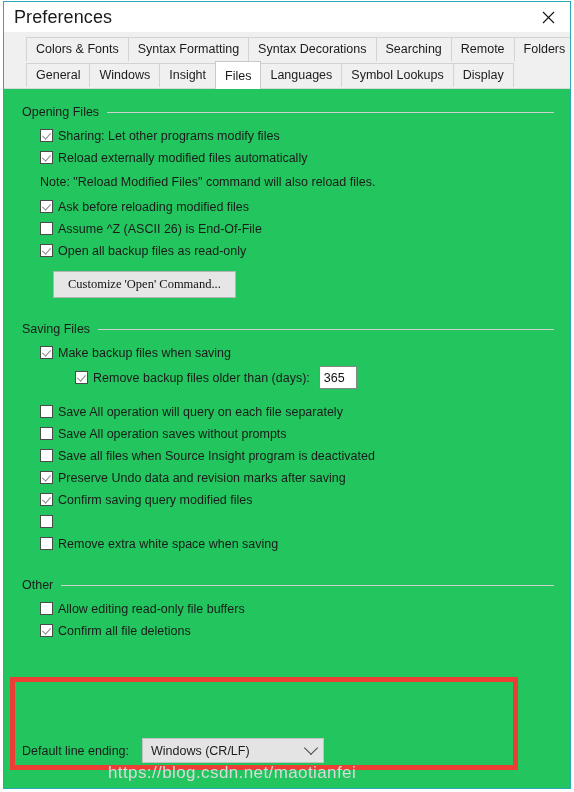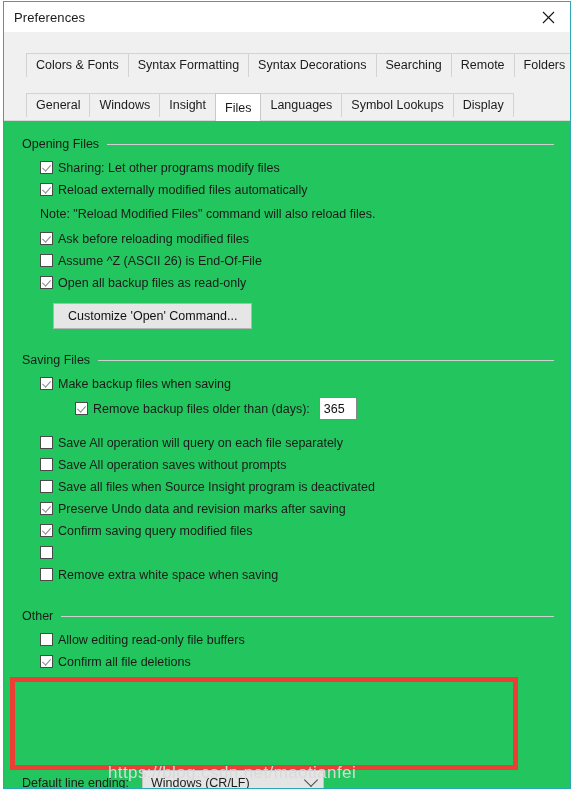--- a/index.html
+++ b/index.html
@@ -33,21 +33,21 @@
   
   .titlebar {
     position: relative;
     height: 30px;
     background: #ffffff;
     display: flex;
     align-items: center;
   }
   .title-text {
     margin-left: 10px;
-    font-size: 13px;
+    font-size: 18px;
     color: #1b1b1b;
     letter-spacing: .1px;
   }
   .titlebar-buttons {
     position: absolute;
     right: 0;
     top: 0;
     height: 30px;
     display: flex;
   }
@@ -62,22 +62,21 @@
   .tb-btn svg { display: block; }
 
   
   .tabstrip {
     background: #f0f0f0;
     padding: 5px 6px 0 6px;
     border-bottom: 1px solid #d8d8d8;
   }
   .tabrow {
     display: flex;
-    align-items: flex-start;
-    margin-top: 16px;
+    align-items: center;
   }
   .tabrow.row1 { padding-left: 16px; }
   .tabrow.row2 { padding-left: 16px; }
   .tab {
     background: #f0f0f0;
     border: 1px solid #d3d3d3;
     border-bottom: none;
     margin-right: -1px;
     padding: 3px 9px 4px 9px;
     font-size: 12.5px;
@@ -175,21 +174,21 @@
   }
 
   
   .btn {
     background: #e6e6e6;
     border: 1px solid #b4b4b4;
     font-size: 12.5px;
     color: #111111;
     padding: 5px 14px;
     cursor: default;
-    font-family: Liberation Sans, sans-serif;
+    font-family: Liberation Serif, serif;
     white-space: nowrap;
   }
   .customize-wrap { margin: 10px 0 0 13px; }
 
   
   .numfield {
     width: 38px;
     height: 23px;
     border: 1px solid #868686;
     background: #ffffff;

